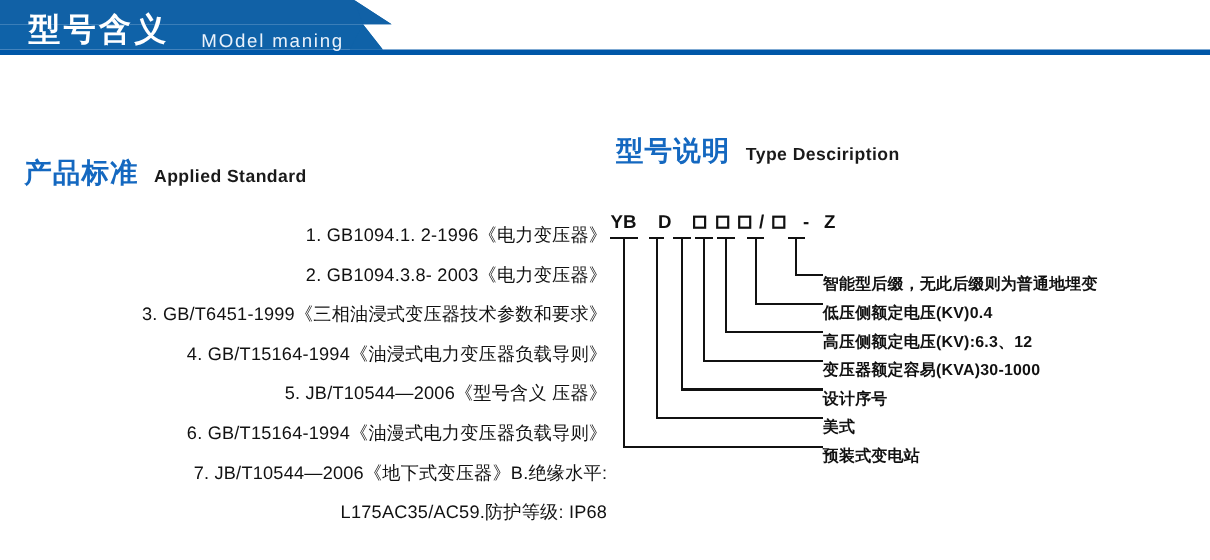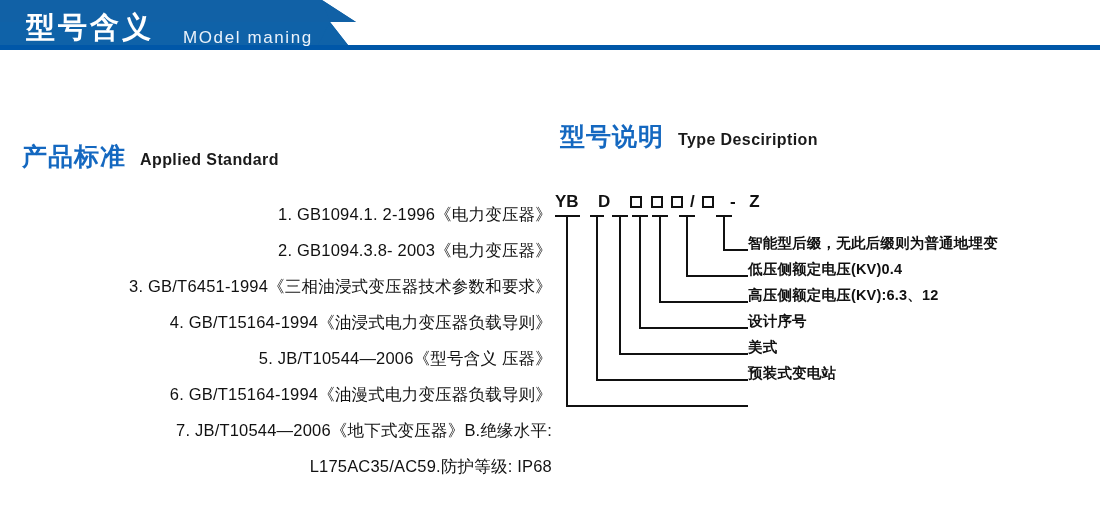--- a/index.html
+++ b/index.html
@@ -96,21 +96,21 @@
   </div>
 
   <div class="std-list">
     <div class="std-row">
       <span class="num"><span>1.</span> <span>GB1094.1. 2-1996</span></span><span class="name">《电力变压器》</span>
     </div>
     <div class="std-row">
       <span class="num"><span>2.</span> <span>GB1094.3.8- 2003</span></span><span class="name">《电力变压器》</span>
     </div>
     <div class="std-row">
-      <span class="num"><span>3.</span> <span>GB/T6451-1994</span></span><span class="name">《三相油浸式变压器技术参数和要求》</span>
+      <span class="num"><span>3.</span> <span>GB/T6451-1999</span></span><span class="name">《三相油浸式变压器技术参数和要求》</span>
     </div>
     <div class="std-row">
       <span class="num"><span>4.</span> <span>GB/T15164-1994</span></span><span class="name">《油浸式电力变压器负载导则》</span>
     </div>
     <div class="std-row">
       <span class="num"><span>5.</span> <span>JB/T10544—2006</span></span><span class="name">《型号含义 压器》</span>
     </div>
     <div class="std-row">
       <span class="num"><span>6.</span> <span>GB/T15164-1994</span></span><span class="name">《油漫式电力变压器负载导则》</span>
     </div>
@@ -159,22 +159,23 @@
 
         <path d="M72,24 L72,162 L200,162"></path>
 
         <path d="M49,24 L49,188 L200,188"></path>
 
         <path d="M19,24 L19,214 L200,214"></path>
       </g>
     </svg>
 
     <div class="labels">
-      <div class="lab-row" style="margin-top:0">智能型后缀，无此后缀则为普通地埋变</div>
+      <div class="lab-row" style="margin-top:16px">智能型后缀，无此后缀则为普通地埋变</div>
       <div class="lab-row">低压侧额定电压(KV)0.4</div>
       <div class="lab-row">高压侧额定电压(KV):6.3、12</div>
+      <div class="lab-row">变压器额定容易(KVA)30-1000</div>
       <div class="lab-row">设计序号</div>
       <div class="lab-row">美式</div>
       <div class="lab-row">预装式变电站</div>
     </div>
   </div>
 
 </div>
 
 </body></html>

